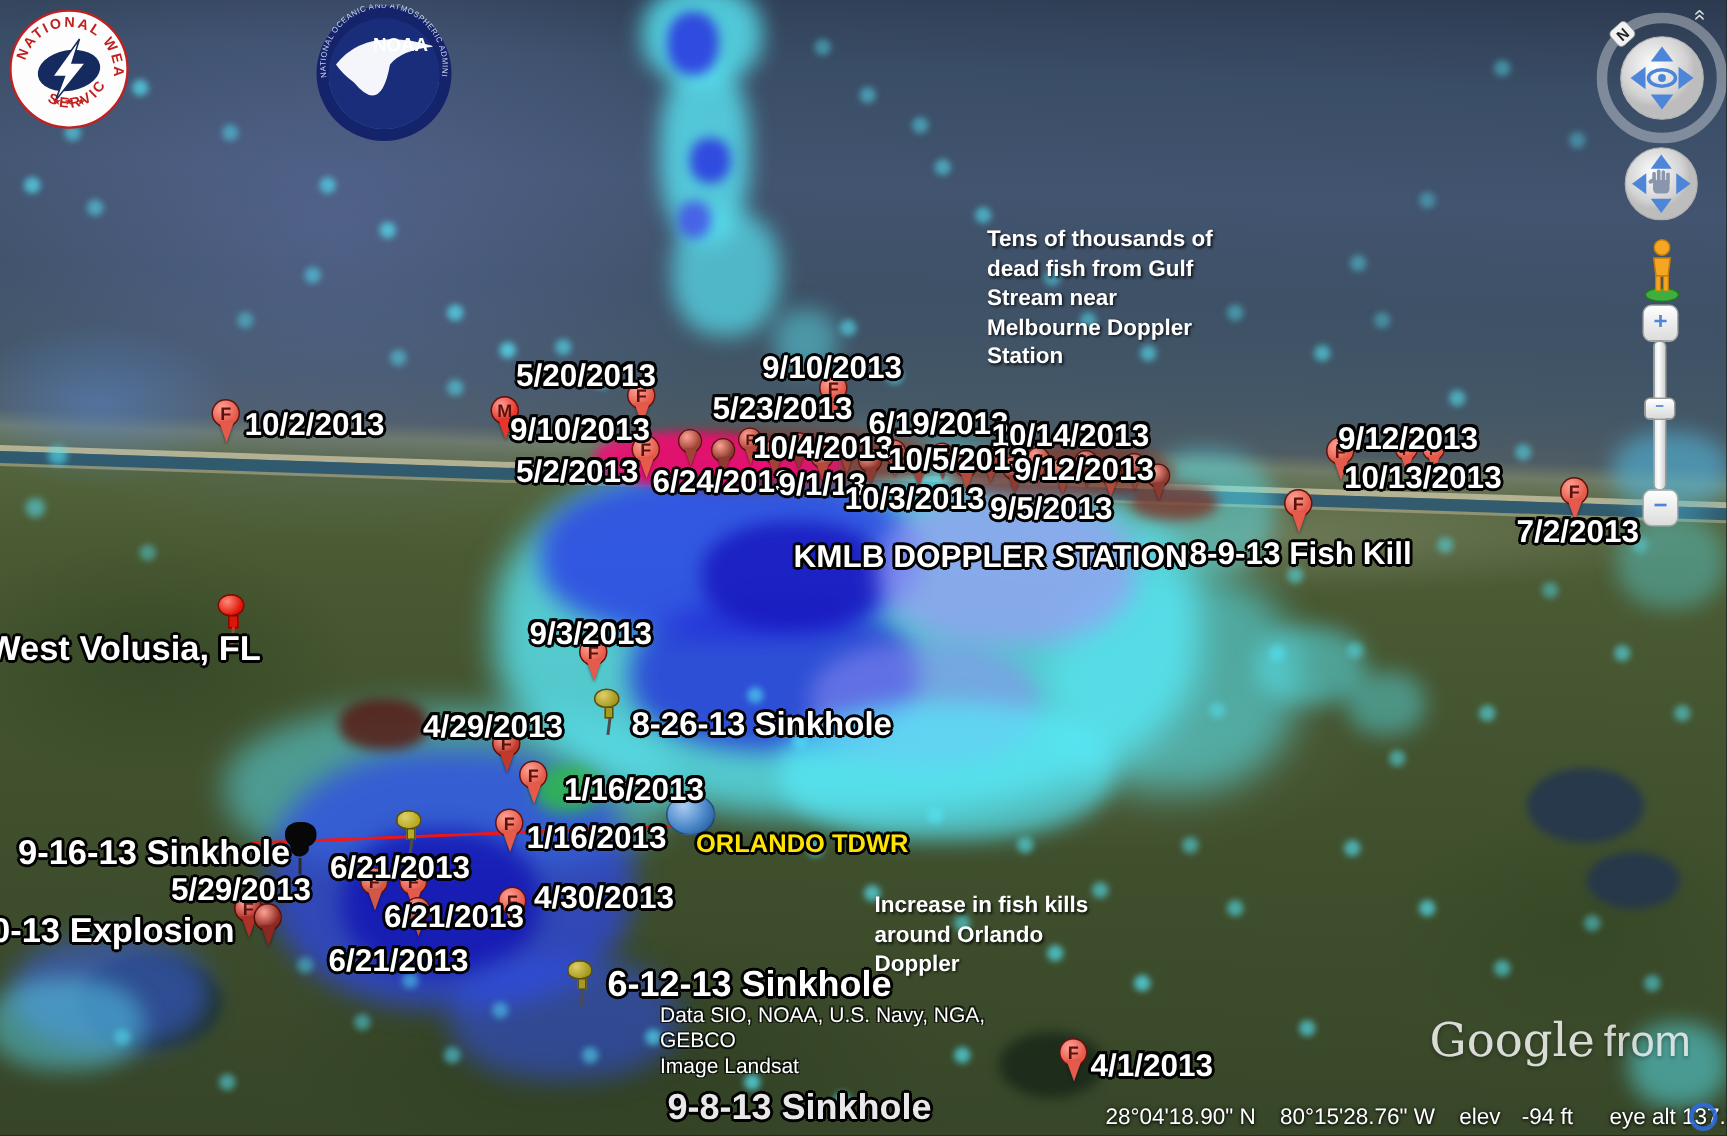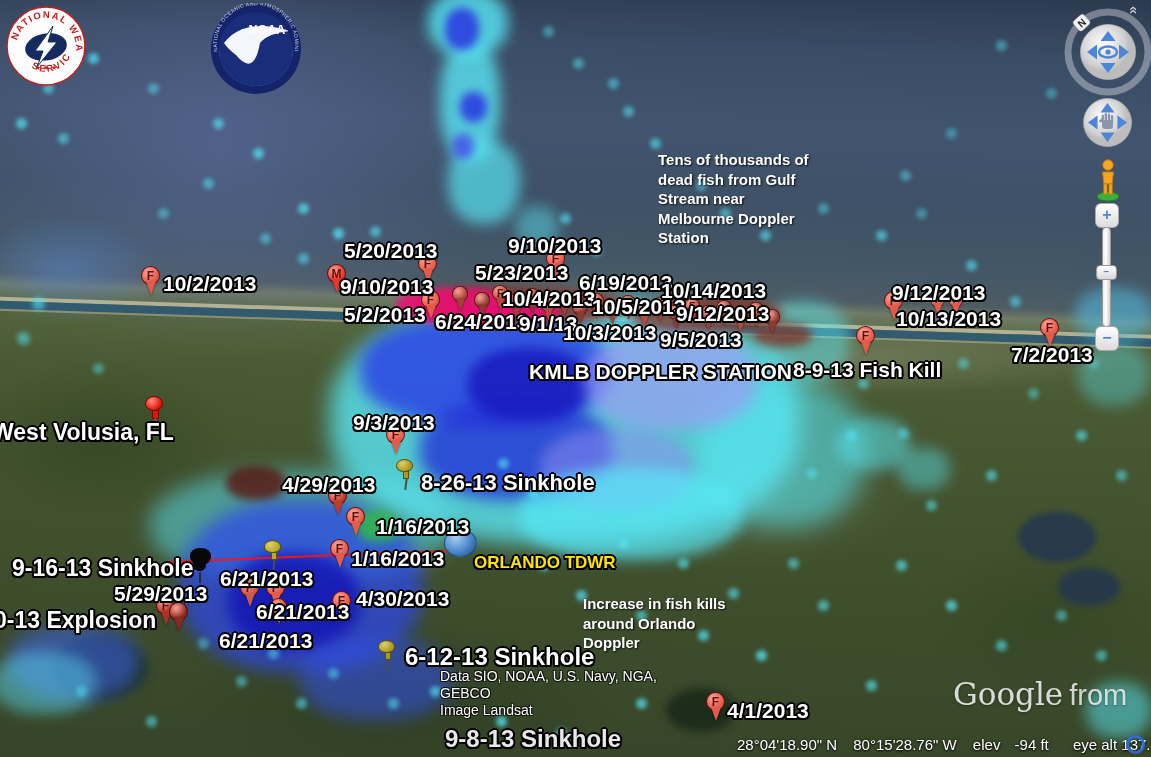--- a/index.html
+++ b/index.html
@@ -312,21 +312,21 @@
       <div class="mlabel" style="left: 896px; top: 307px;">10/13/2013</div>
       <div class="mlabel" style="left: 1011px; top: 343px;">7/2/2013</div>
       <div class="mlabel" style="left: 529px; top: 360px;">KMLB DOPPLER STATION</div>
       <div class="mlabel" style="left: 793px; top: 358px;">8-9-13 Fish Kill</div>
       <div class="mlabel" style="left: -8px; top: 419px; font-size: 23px;">West Volusia, FL</div>
       <div class="mlabel" style="left: 353px; top: 411px;">9/3/2013</div>
       <div class="mlabel" style="left: 282px; top: 473px;">4/29/2013</div>
       <div class="mlabel" style="left: 421px; top: 470px; font-size: 22px;">8-26-13 Sinkhole</div>
       <div class="mlabel" style="left: 376px; top: 515px;">1/16/2013</div>
       <div class="mlabel" style="left: 351px; top: 547px;">1/16/2013</div>
-      <div class="mlabel" style="left: 464px; top: 553px; font-size: 17px; color: rgb(255, 228, 0); margin-left: 10px;">ORLANDO TDWR</div>
+      <div class="mlabel" style="left: 464px; top: 553px; font-size: 17px; color: rgb(255, 228, 0);">ORLANDO TDWR</div>
       <div class="mlabel" style="left: 12px; top: 555px; font-size: 23px;">9-16-13 Sinkhole</div>
       <div class="mlabel" style="left: 114px; top: 582px;">5/29/2013</div>
       <div class="mlabel" style="left: 220px; top: 567px;">6/21/2013</div>
       <div class="mlabel" style="left: 256px; top: 600px;">6/21/2013</div>
       <div class="mlabel" style="left: 219px; top: 629px;">6/21/2013</div>
       <div class="mlabel" style="left: -6px; top: 607px; font-size: 23px;">0-13 Explosion</div>
       <div class="mlabel" style="left: 356px; top: 587px;">4/30/2013</div>
       <div class="mlabel" style="left: 405px; top: 643px; font-size: 24px;">6-12-13 Sinkhole</div>
       <div class="mlabel" style="left: 445px; top: 725px; font-size: 24px; color: rgb(232, 232, 232);">9-8-13 Sinkhole</div>
       <div class="mlabel" style="left: 727px; top: 699px;">4/1/2013</div>

